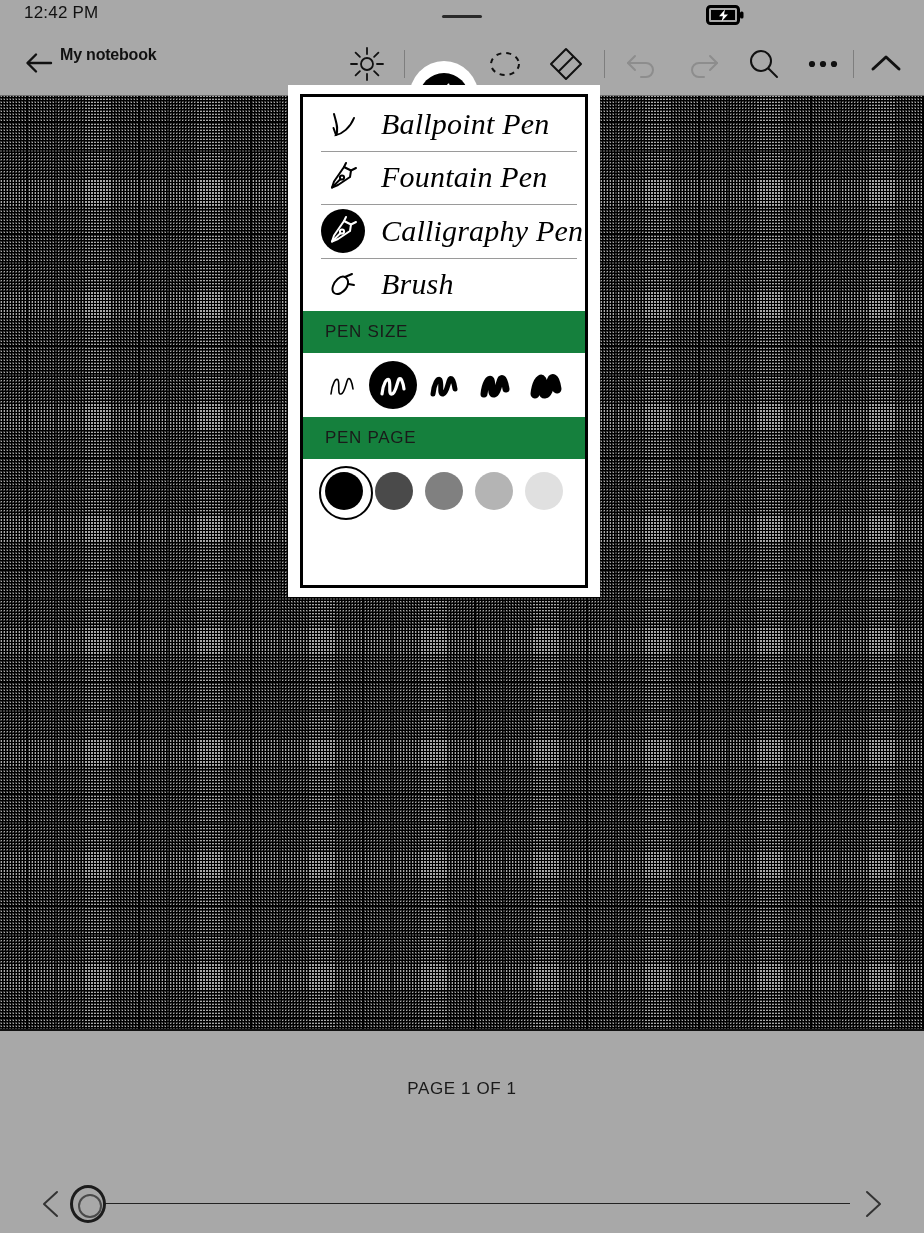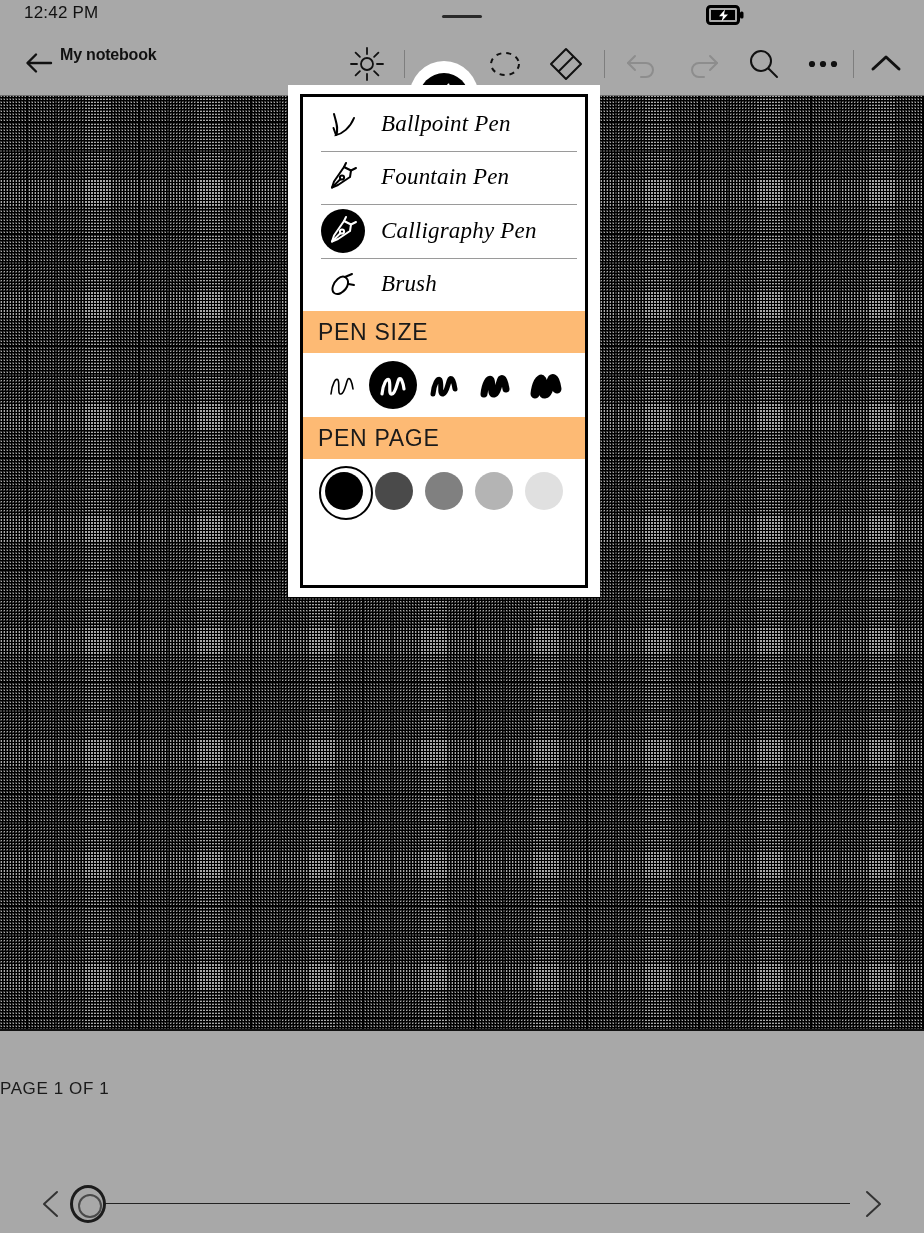--- a/index.html
+++ b/index.html
@@ -88,21 +88,21 @@
   #canvas-bottom-rule{
     position:absolute; bottom:0; left:0; width:924px; height:2px; background:#111;
   }
 
   
   #footer{
     position:absolute; top:1031px; left:0; width:924px; height:202px;
     background:#a8a8a8;
   }
   #page-indicator{
-    position:absolute; top:48px; width:924px; text-align:left;
+    position:absolute; top:48px; width:924px; text-align:center;
     font-size:17px; color:#1a1a1a; letter-spacing:.6px;
   }
   #page-slider{ position:absolute; top:150px; left:0; width:924px; height:44px;}
   #slider-prev{ position:absolute; left:38px; top:8px; width:26px; height:30px; cursor:pointer;}
   #slider-next{ position:absolute; right:38px; top:8px; width:26px; height:30px; cursor:pointer;}
   #slider-track{
     position:absolute; left:104px; top:22px; width:746px; height:1px; background:#222;
   }
   #slider-handle{
     position:absolute; left:70px; top:4px; width:36px; height:38px;
@@ -134,25 +134,25 @@
     content:""; position:absolute; left:18px; right:8px; top:0;
     height:1px; background:#9a9a9a;
   }
   .menu-icon{
     width:44px; height:44px; flex:0 0 44px;
     display:flex; align-items:center; justify-content:center;
   }
   .menu-icon.selected{ background:#000; border-radius:50%; }
   .menu-label{
     margin-left:16px; font-family:"Liberation Serif", serif;
-    font-style:italic; font-size:23px; color:#000; letter-spacing:.2px;
+    font-style:italic; font-size:30px; color:#000; letter-spacing:.2px;
   }
   .section-header{
-    height:42px; background:#fdba74; display:flex; align-items:center;
-    padding-left:15px; font-size:23px; color:#1a1a1a; letter-spacing:.7px;
+    height:42px; background:#15803d; display:flex; align-items:center;
+    padding-left:22px; font-size:17px; color:#1a1a1a; letter-spacing:.7px;
   }
   .size-row{
     height:64px; display:flex; align-items:center; justify-content:space-around;
     padding:0 14px; background:#fff;
   }
   .size-swatch{
     width:48px; height:48px; border-radius:50%;
     display:flex; align-items:center; justify-content:center; cursor:pointer;
   }
   .size-swatch.selected{ background:#000; }

